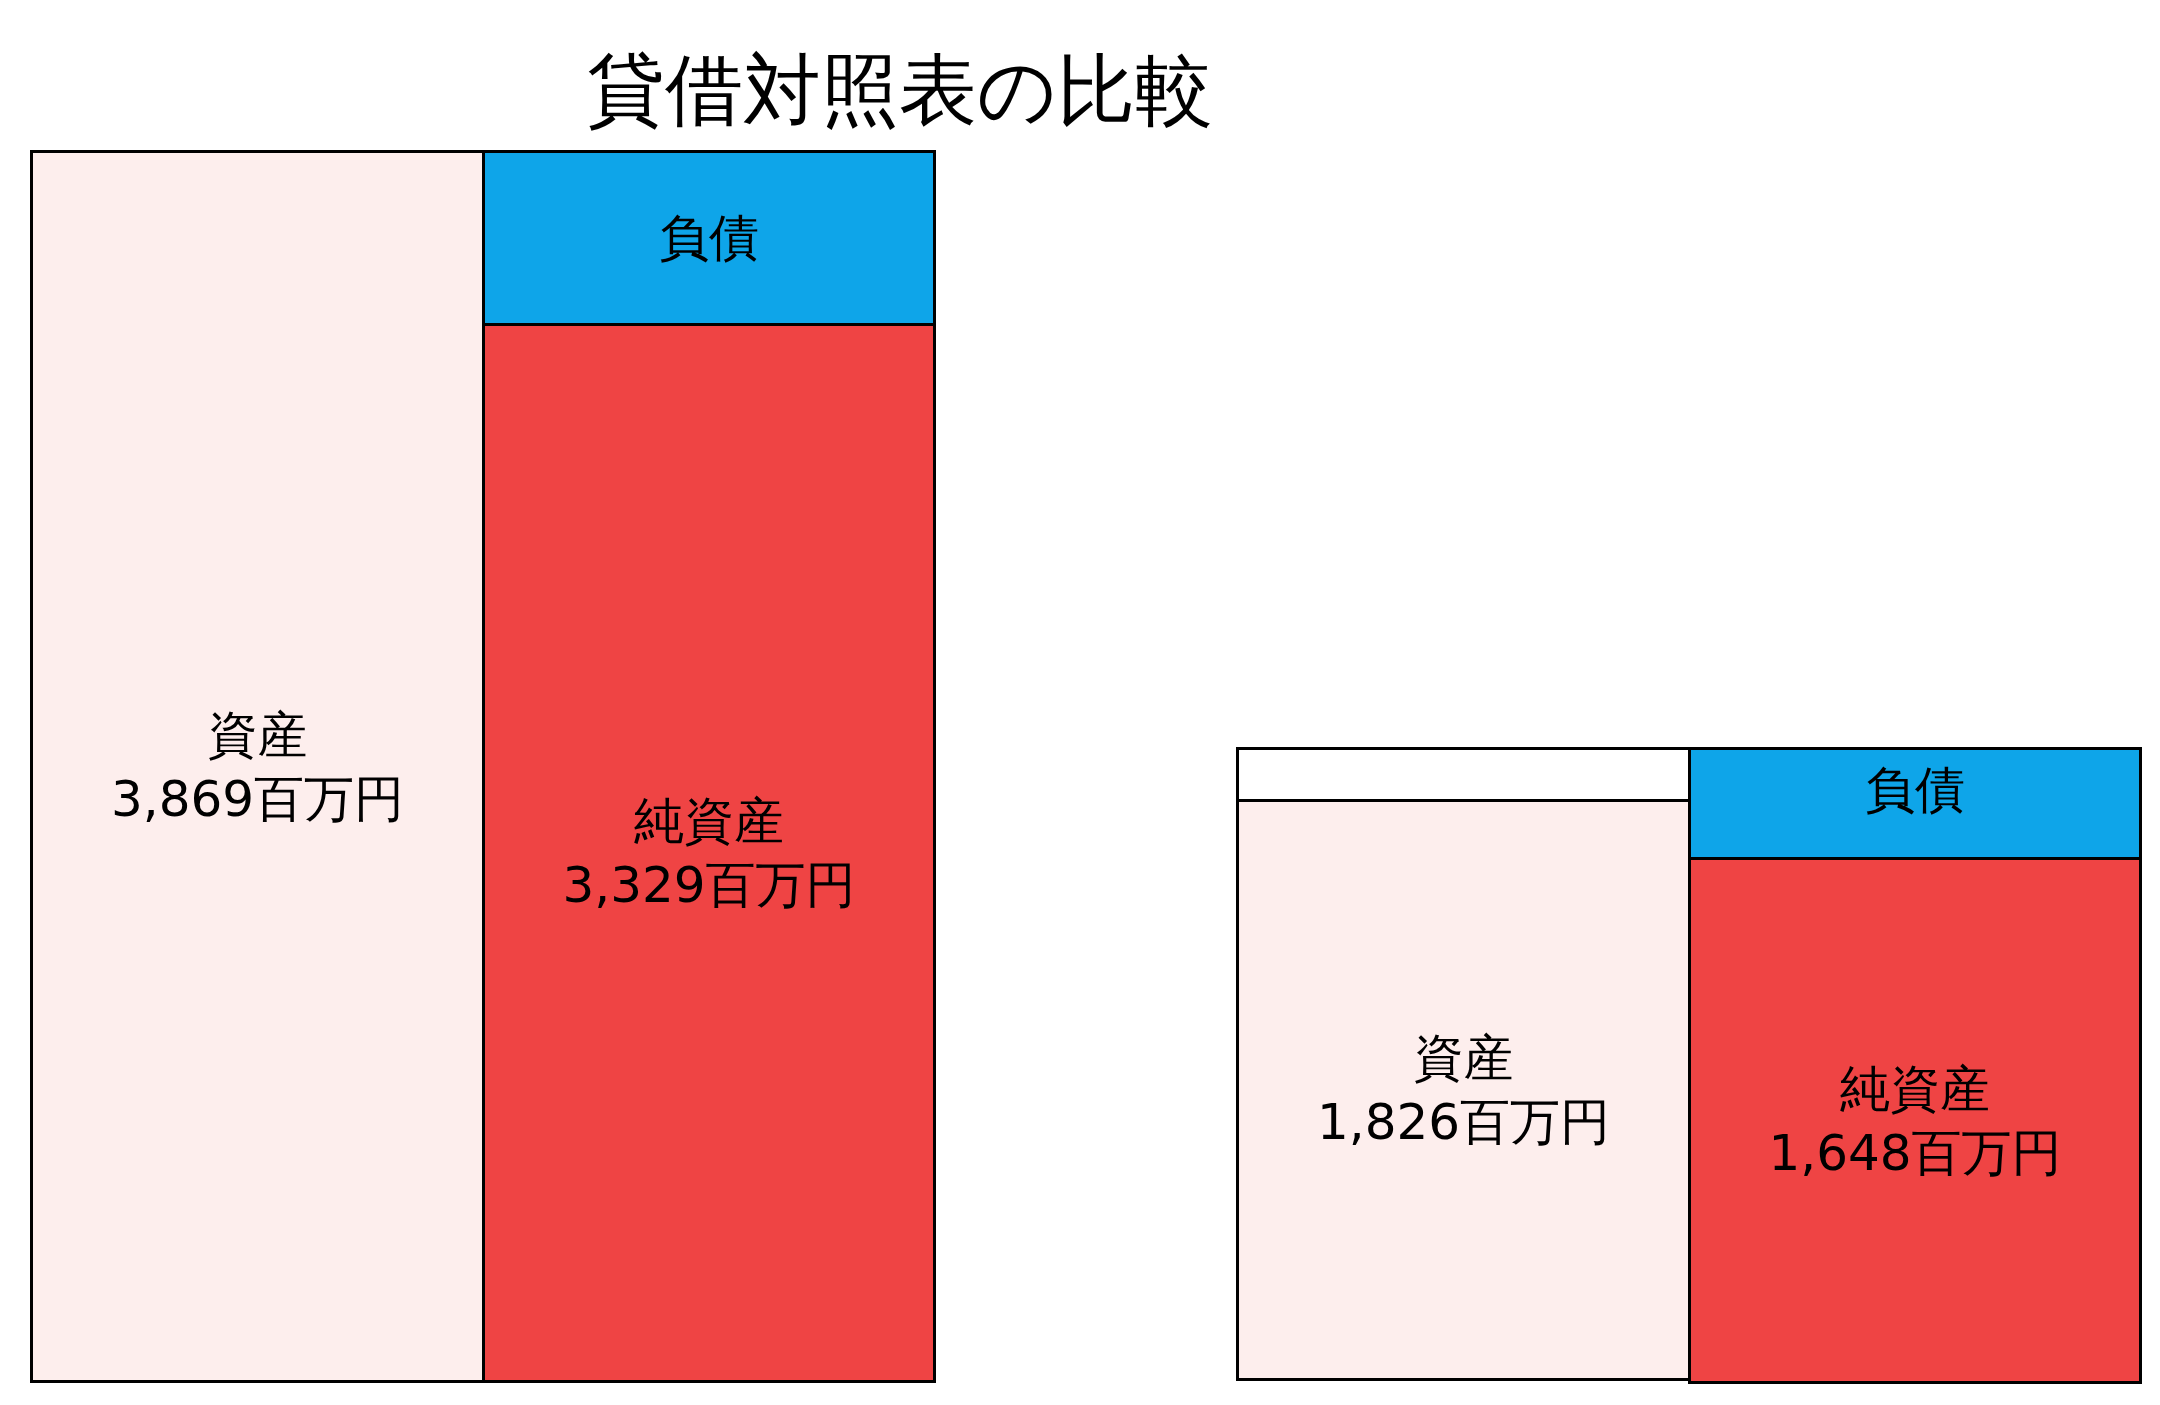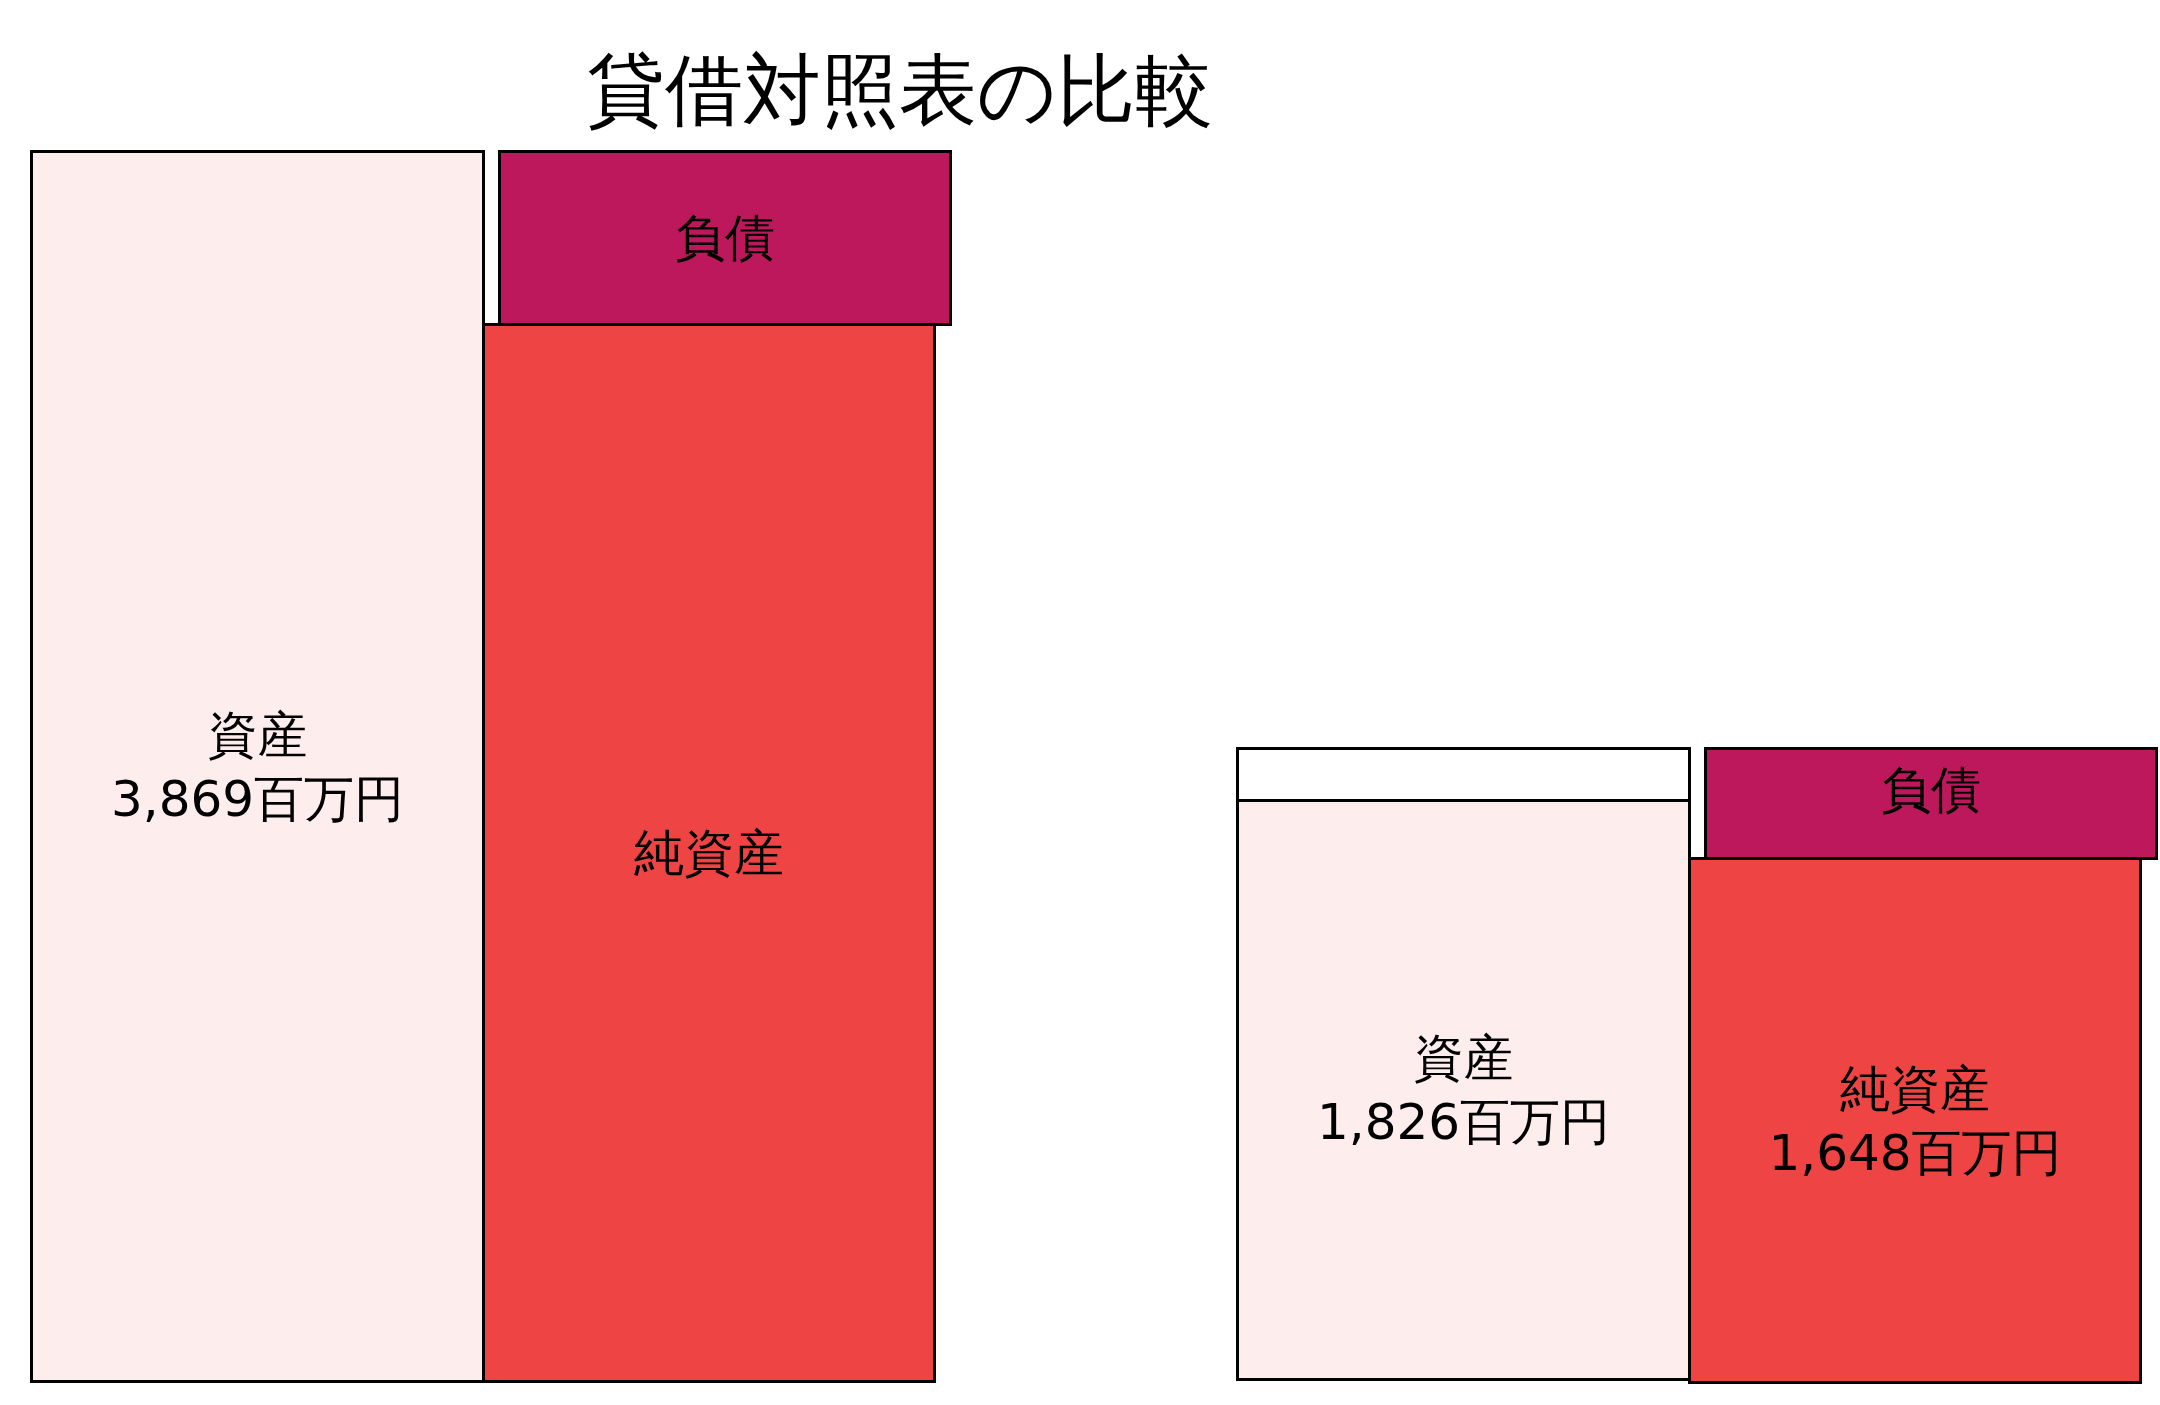--- a/index.html
+++ b/index.html
@@ -4,40 +4,41 @@
 <style>
   html, body { margin:0; padding:0; background:#ffffff; }
   body { width:2160px; height:1405px; position:relative; overflow:hidden;
          font-family:"DejaVu Sans", "Liberation Sans", sans-serif; color:#000; }
   .title { position:absolute; left:0; width:1800px; top:40px; text-align:center;
            font-size:78px; line-height:100px; }
   .box { position:absolute; box-sizing:border-box; border:3px solid #000;
          display:flex; flex-direction:column; align-items:center; justify-content:center;
          text-align:center; overflow:hidden; font-size:50px; line-height:64px; }
   .asset { background:#fdeeed;text-align:center; }
-  .liab { background:#be185d;margin-left:16px; }
+  .liab { background:#0ea5e9; }
   .net { background:#ef4444; }
   .blank { background:#ffffff; }
   .clip { justify-content:flex-start; padding-top:42px; }
 </style>
 </head>
 <body>
 
 <div class="title">貸借対照表の比較</div>
 
 <div>
   <div class="box asset" style="left:30px; top:150px; width:455px; height:1233px;">
     <div>資産</div>
     <div>3,869百万円</div>
   </div>
   <div class="box liab" style="left:482px; top:150px; width:454px; height:176px;">
     <div>負債</div>
   </div>
   <div class="box net" style="left:482px; top:323px; width:454px; height:1060px;">
     <div>純資産</div>
+    <div>3,329百万円</div>
   </div>
 </div>
 
 <div>
   <div class="box blank" style="left:1236px; top:747px; width:455px; height:55px;"></div>
   <div class="box asset" style="left:1236px; top:799px; width:455px; height:582px;">
     <div>資産</div>
     <div>1,826百万円</div>
   </div>
   <div class="box liab clip" style="left:1688px; top:747px; width:454px; height:113px; padding-top:8px;">

